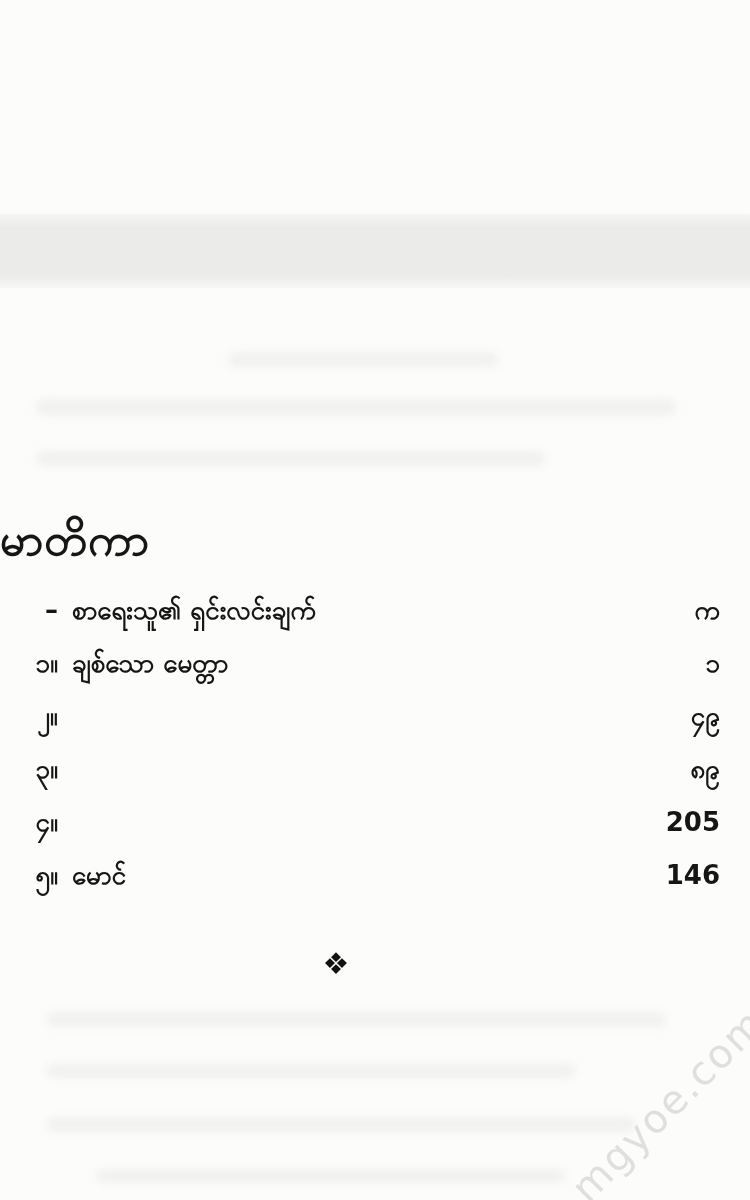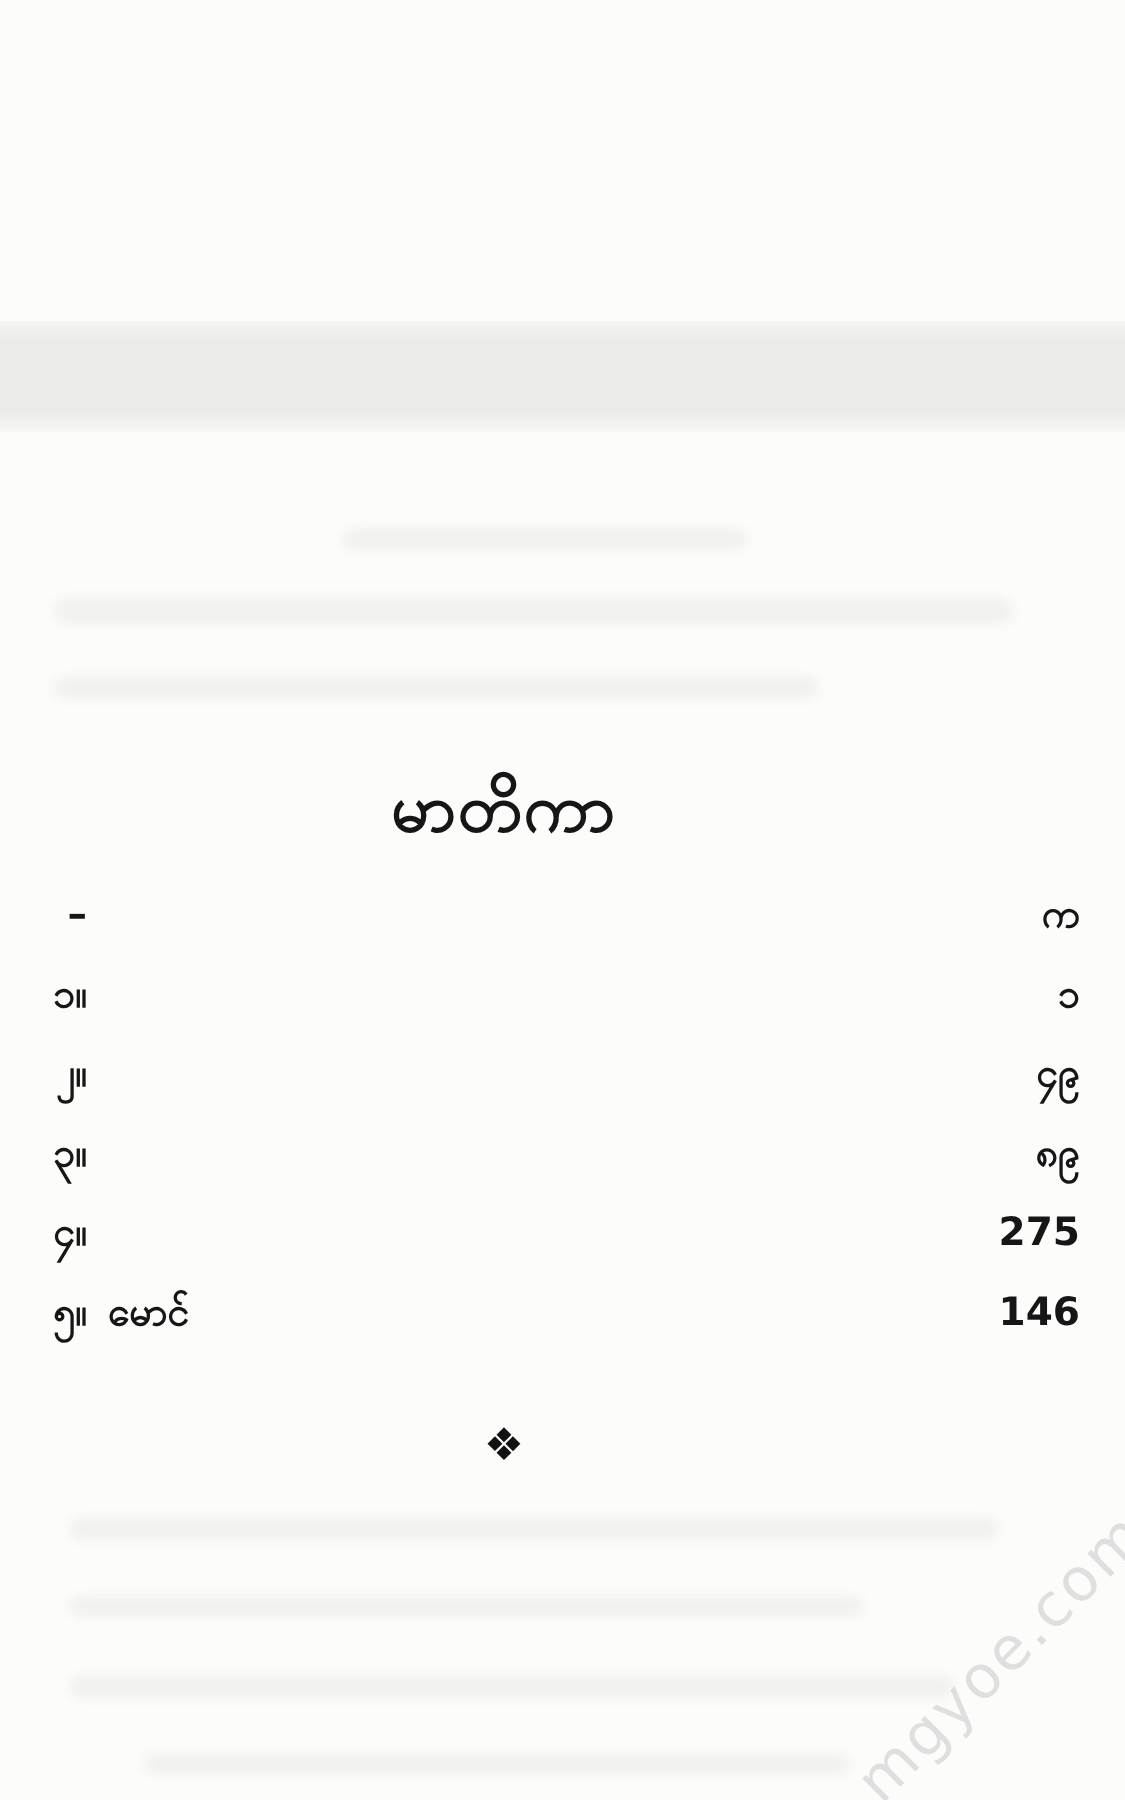--- a/index.html
+++ b/index.html
@@ -46,21 +46,21 @@
   .g4  { left:46px;  top:1012px; width:620px; height:15px; }
   .g5  { left:46px;  top:1064px; width:530px; height:14px; }
   .g6  { left:46px;  top:1117px; width:590px; height:15px; }
   .g7  { left:96px;  top:1169px; width:470px; height:14px; }
 
   .page-title {
     position: absolute;
     top: 481px;
     left: 0;
     width: 672px;
-    text-align: center;
+    text-align: left;
     font-size: 44px;
     font-weight: 700;
     letter-spacing: 1px;
     line-height: 60px;
   }
 
   .toc {
     position: absolute;
     top: 589px;
     left: 30px;
@@ -124,41 +124,43 @@
 <div class="ghost g4"></div>
 <div class="ghost g5"></div>
 <div class="ghost g6"></div>
 <div class="ghost g7"></div>
 
 <h1 class="page-title">မာတိကာ</h1>
 
 <div class="toc" id="toc">
   <div class="toc-row">
     <span class="toc-marker">–</span>
+    <span class="toc-title">စာရေးသူ၏ ရှင်းလင်းချက်</span>
     <span class="toc-page">က</span>
   </div>
 
   <div class="toc-row">
     <span class="toc-marker">၁။</span>
+    <span class="toc-title">ချစ်သော မေတ္တာ</span>
     <span class="toc-page">၁</span>
   </div>
 
   <div class="toc-row">
     <span class="toc-marker">၂။</span>
     <span class="toc-page">၄၉</span>
   </div>
 
   <div class="toc-row">
     <span class="toc-marker">၃။</span>
     <span class="toc-page">၈၉</span>
   </div>
 
   <div class="toc-row">
     <span class="toc-marker">၄။</span>
-    <span class="toc-page">275</span>
+    <span class="toc-page">205</span>
   </div>
 
   <div class="toc-row">
     <span class="toc-marker">၅။</span>
     <span class="toc-title">မောင်</span>
     <span class="toc-page">146</span>
   </div>
 </div>
 
 <div class="divider">❖</div>

